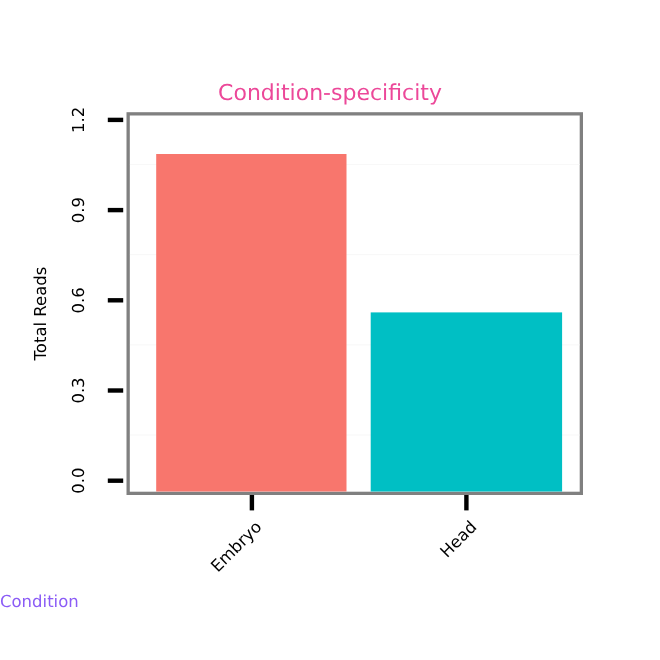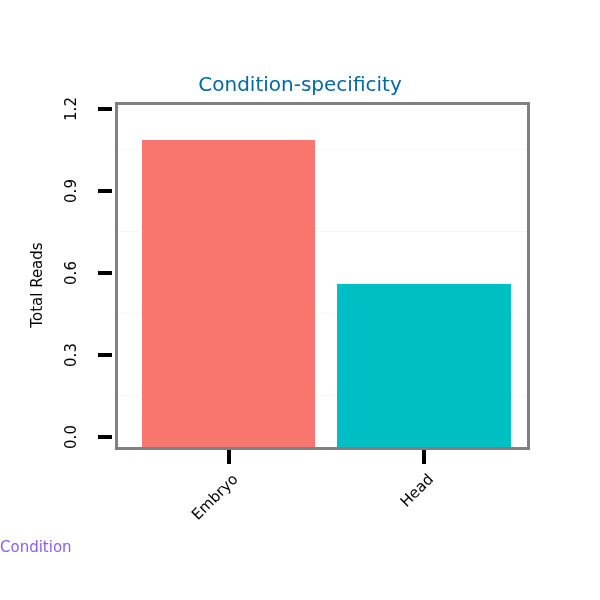--- a/index.html
+++ b/index.html
@@ -19,21 +19,21 @@
     height: 600px;
   }
   
   #chart-title {
     position: absolute;
     left: 0;
     top: 72px;
     width: 600px;
     text-align: center;
     font-size: 20px;
-    color: #0369a1;
+    color: #ec4899;
     letter-spacing: 0px;
   }
   
   #plot-panel {
     position: absolute;
     left: 115px;
     top: 102px;
     width: 415px;
     height: 348px;
     background: #ffffff;

